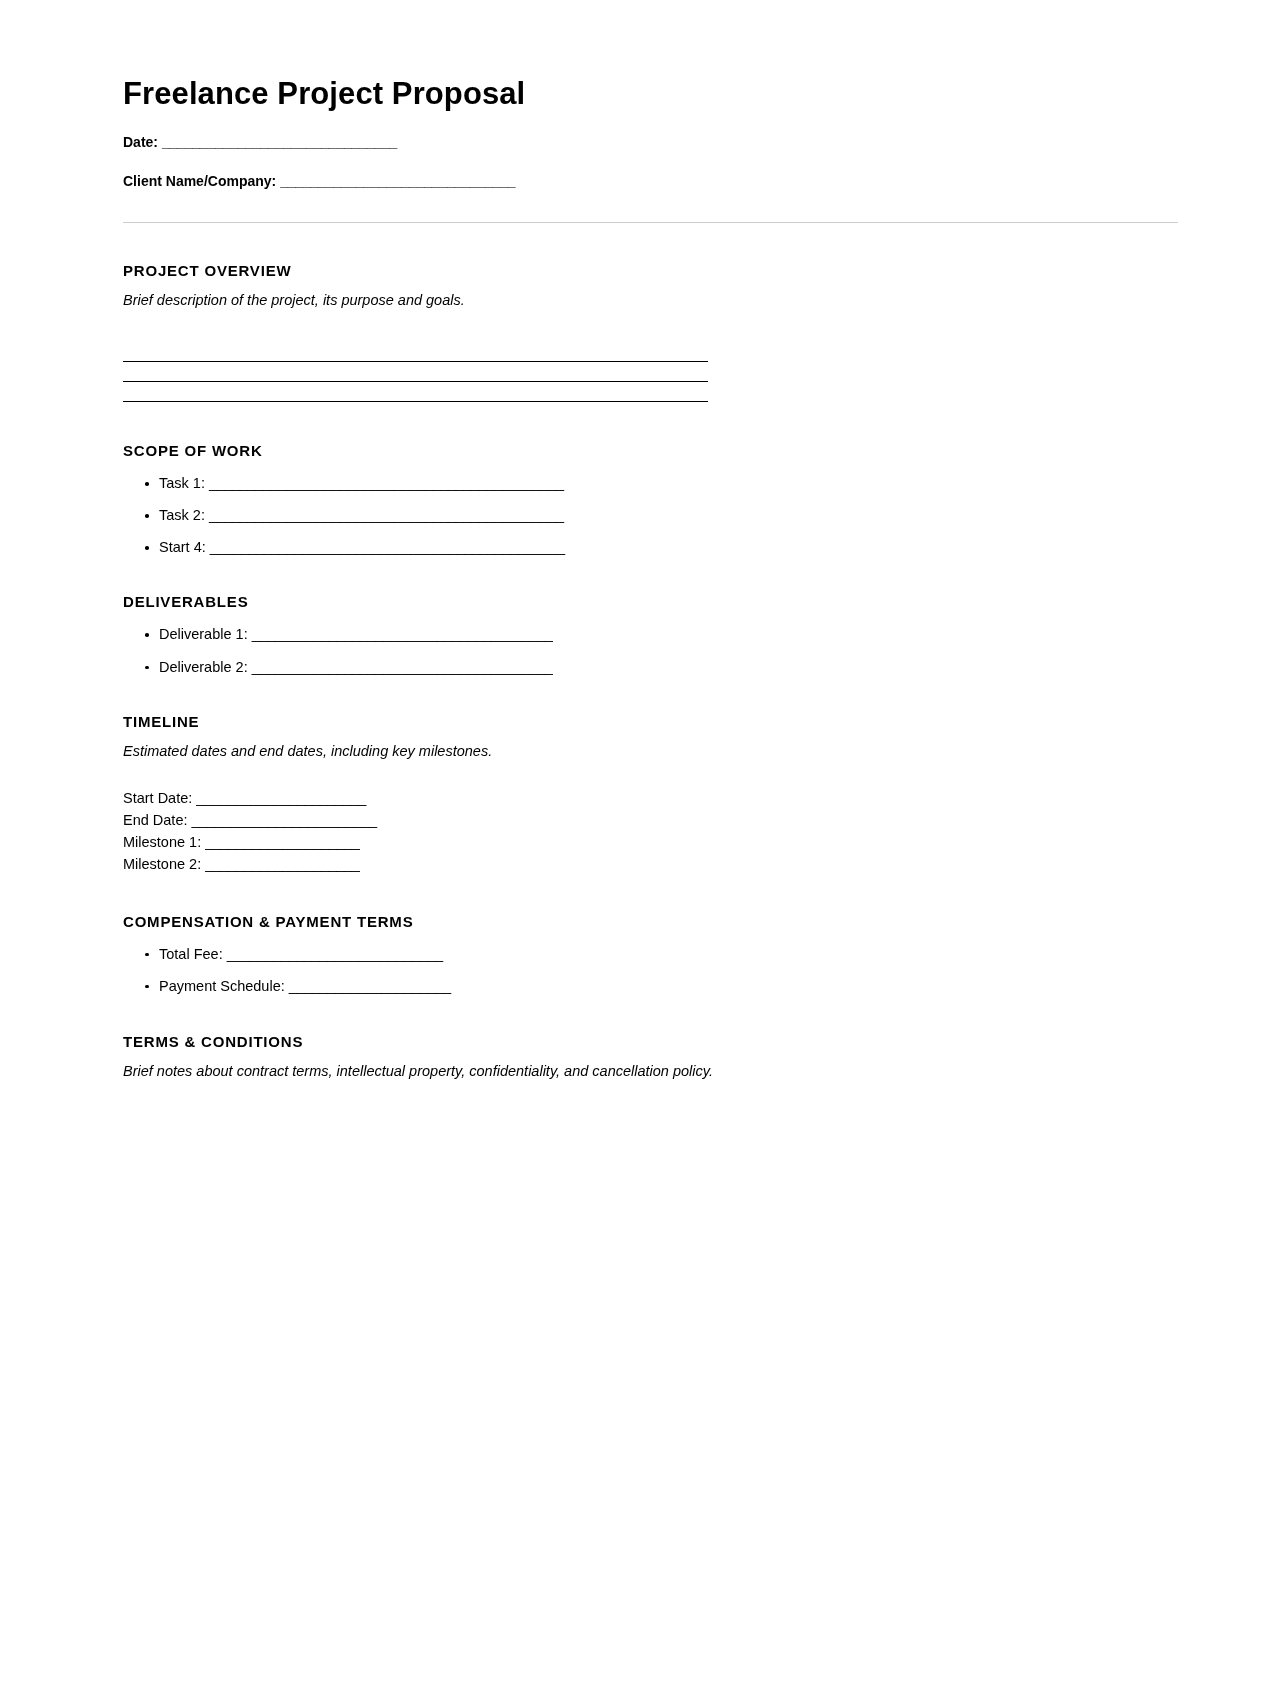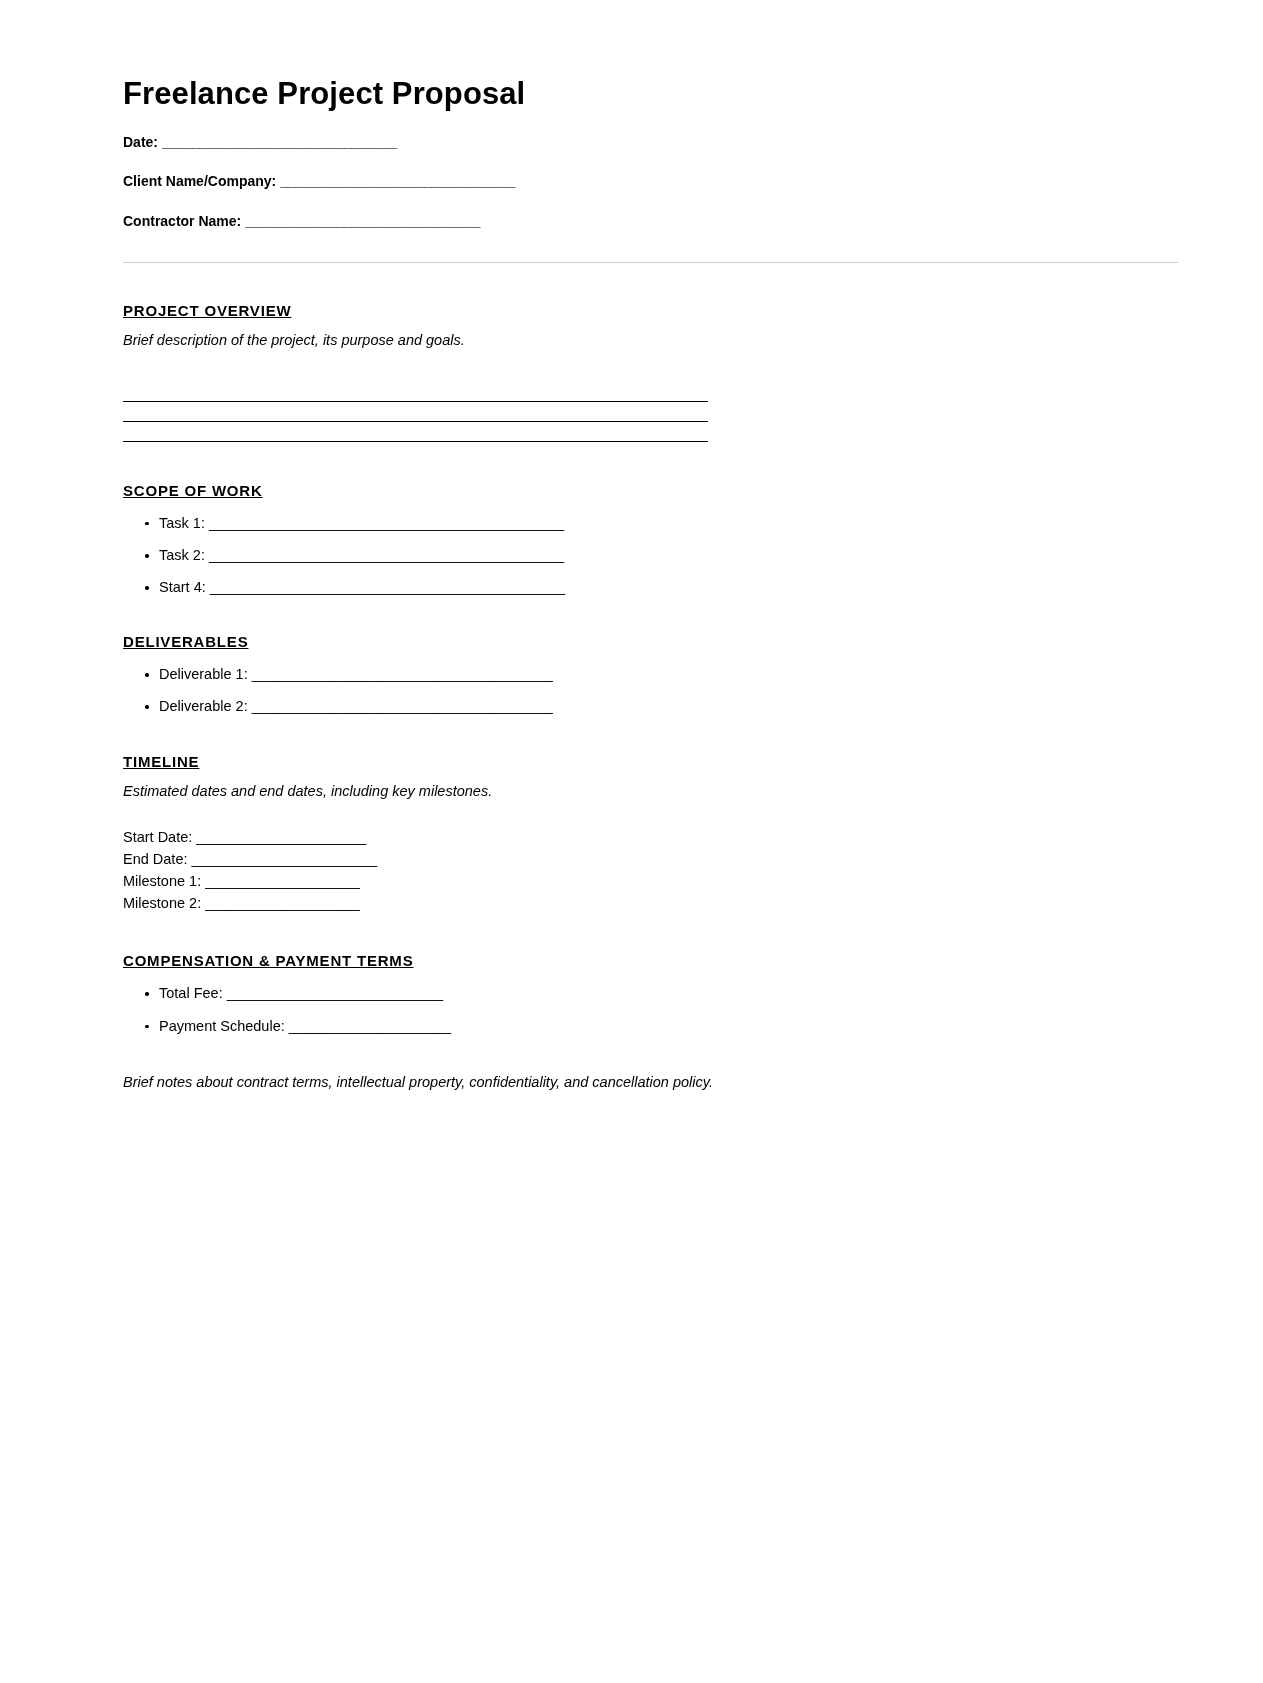--- a/index.html
+++ b/index.html
@@ -59,21 +59,20 @@
   .section {
     margin-top: 0;
   }
 
   .section-heading {
     font-size: 15px;
     font-weight: bold;
     letter-spacing: 0.8px;
     margin: 0;
     line-height: 1.2;
-    text-decoration: underline;
   }
 
   .section-note {
     font-size: 14.5px;
     font-style: italic;
     line-height: 1.3;
     margin: 11px 0 0 0;
   }
 
   .blank-lines {
@@ -140,24 +139,20 @@
   <div class="field-row">
     <span class="field-label">Date:</span>
     <span class="fill">_______________________________</span>
   </div>
 
   <div class="field-row">
     <span class="field-label">Client Name/Company:</span>
     <span class="fill">_______________________________</span>
   </div>
 
-  <div class="field-row">
-    <span class="field-label">Contractor Name:</span>
-    <span class="fill">_______________________________</span>
-  </div>
 
   <hr class="divider">
 
   <div class="section gap-overview">
     <div class="section-heading">PROJECT OVERVIEW</div>
     <div class="section-note">Brief description of the project, its purpose and goals.</div>
     <div class="blank-lines">
       <div class="blank-line"></div>
       <div class="blank-line"></div>
       <div class="blank-line"></div>
@@ -227,16 +222,17 @@
         <span class="fill">____________________________</span>
       </li>
       <li>
         <span>Payment Schedule:</span>
         <span class="fill">_____________________</span>
       </li>
     </ul>
   </div>
 
   <div class="section gap-terms">
+    <div class="section-heading">TERMS &amp; CONDITIONS</div>
     <div class="section-note">Brief notes about contract terms, intellectual property, confidentiality, and cancellation policy.</div>
   </div>
 
 </div>
 
 </body></html>

